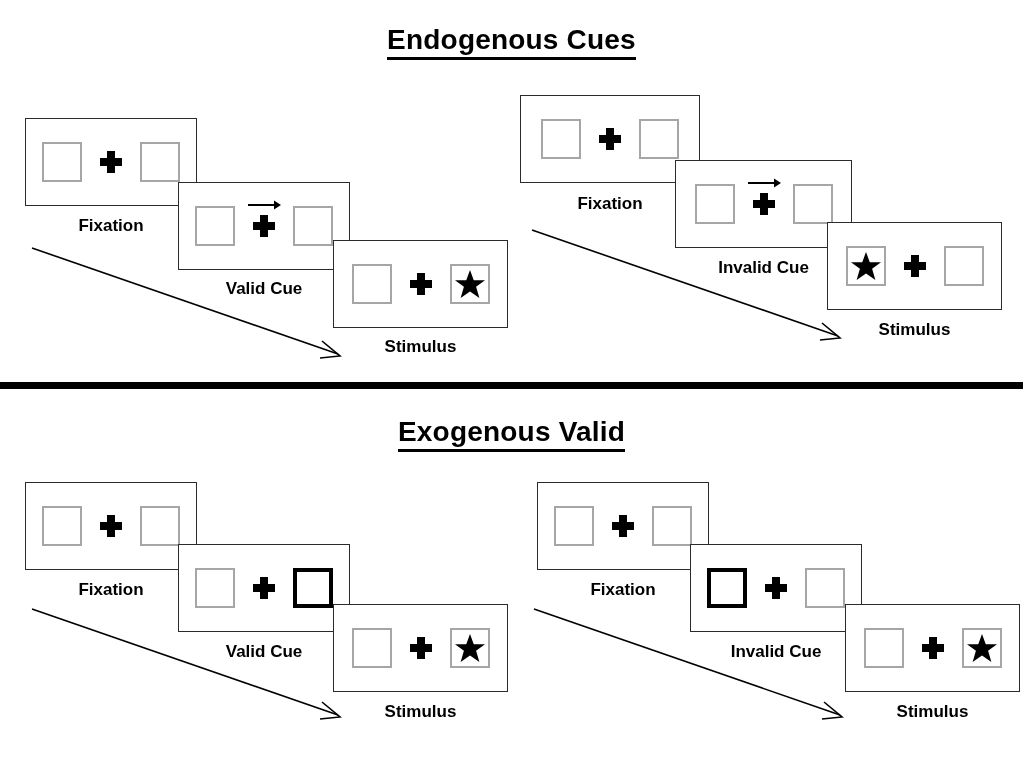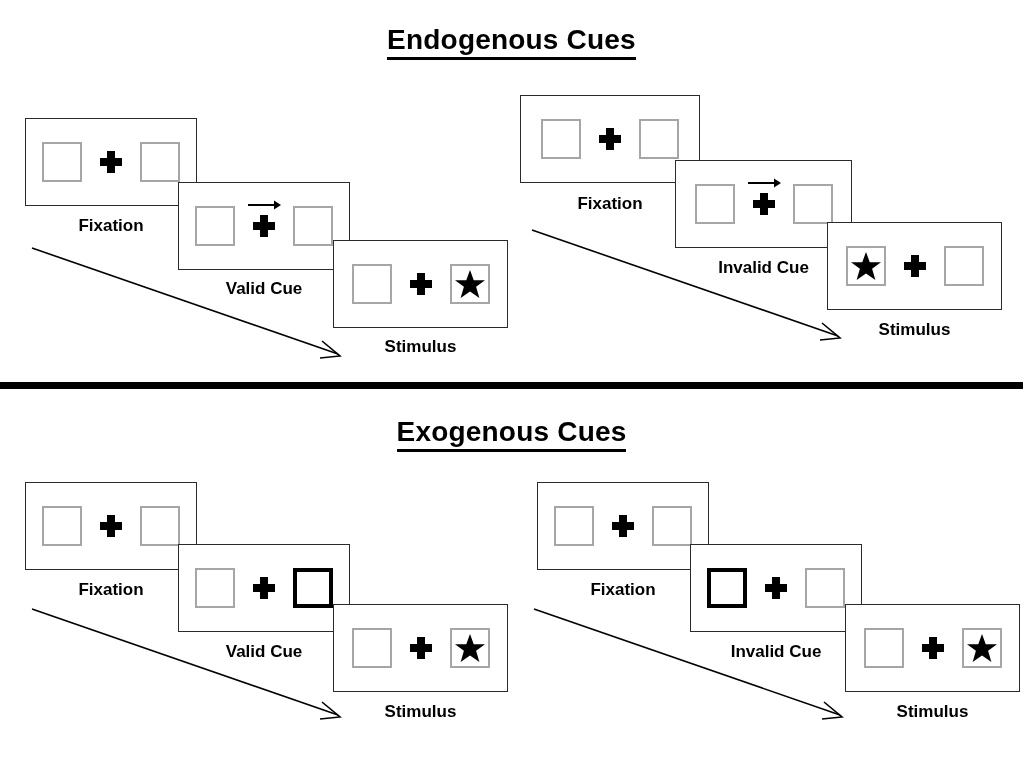--- a/index.html
+++ b/index.html
@@ -221,21 +221,21 @@
       </svg>
     </div>
   </div>
 </div>
 
 <div class="divider"></div>
 
 <div class="section" id="section-exogenous"></div>
 
 <div class="section-title" id="title-exogenous">
-  <span>Exogenous Cues</span>
+  <span>Exogenous Valid</span>
 </div>
 
 <div class="sequence" id="seq-exo-valid" style="left:0;top:392px;width:520px;height:375px;">
 
   <div class="panel" style="left:25px;top:90px;width:172px;height:88px;">
     <div class="panel-row">
       <div class="box"></div>
       <div class="plus"></div>
       <div class="box"></div>
     </div>

